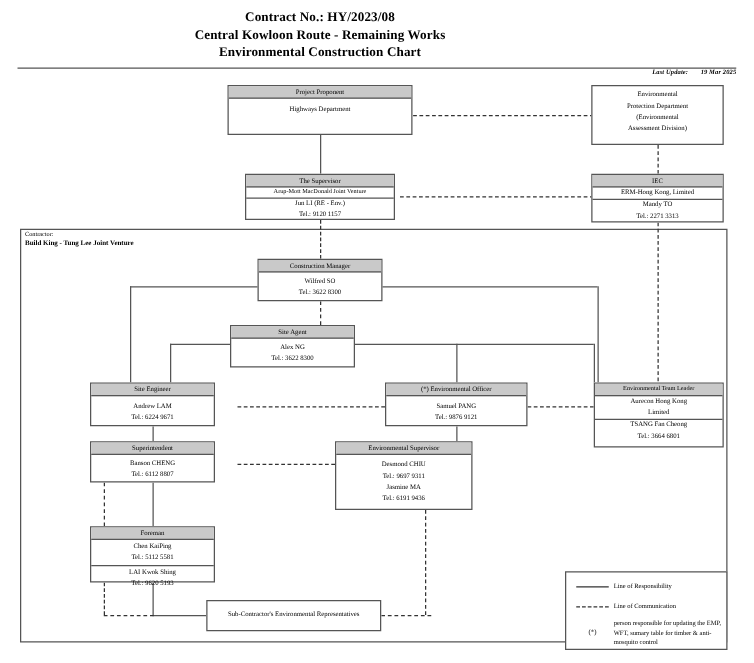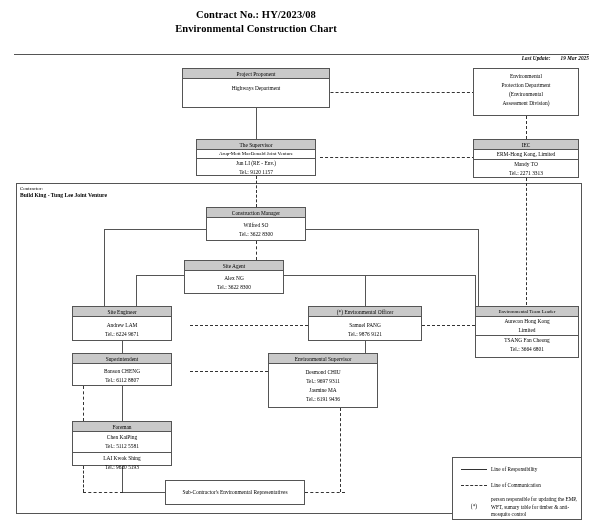--- a/index.html
+++ b/index.html
@@ -176,20 +176,21 @@
     padding-top: 7px;
   }
 </style>
 </head>
 <body>
 
 <div id="page">
 
   <div class="title-block">
     <div class="title-line">Contract No.: HY/2023/08</div>
+    <div class="title-line">Central Kowloon Route - Remaining Works</div>
     <div class="title-line">Environmental Construction Chart</div>
   </div>
   <div class="header-rule"></div>
   <div class="last-update">
     <span class="lu-label">Last Update:</span><span>19 Mar 2025</span>
   </div>
 
   <div class="contractor-frame"></div>
   <div class="contractor-label">
     <div class="c-top">Contractor:</div>

